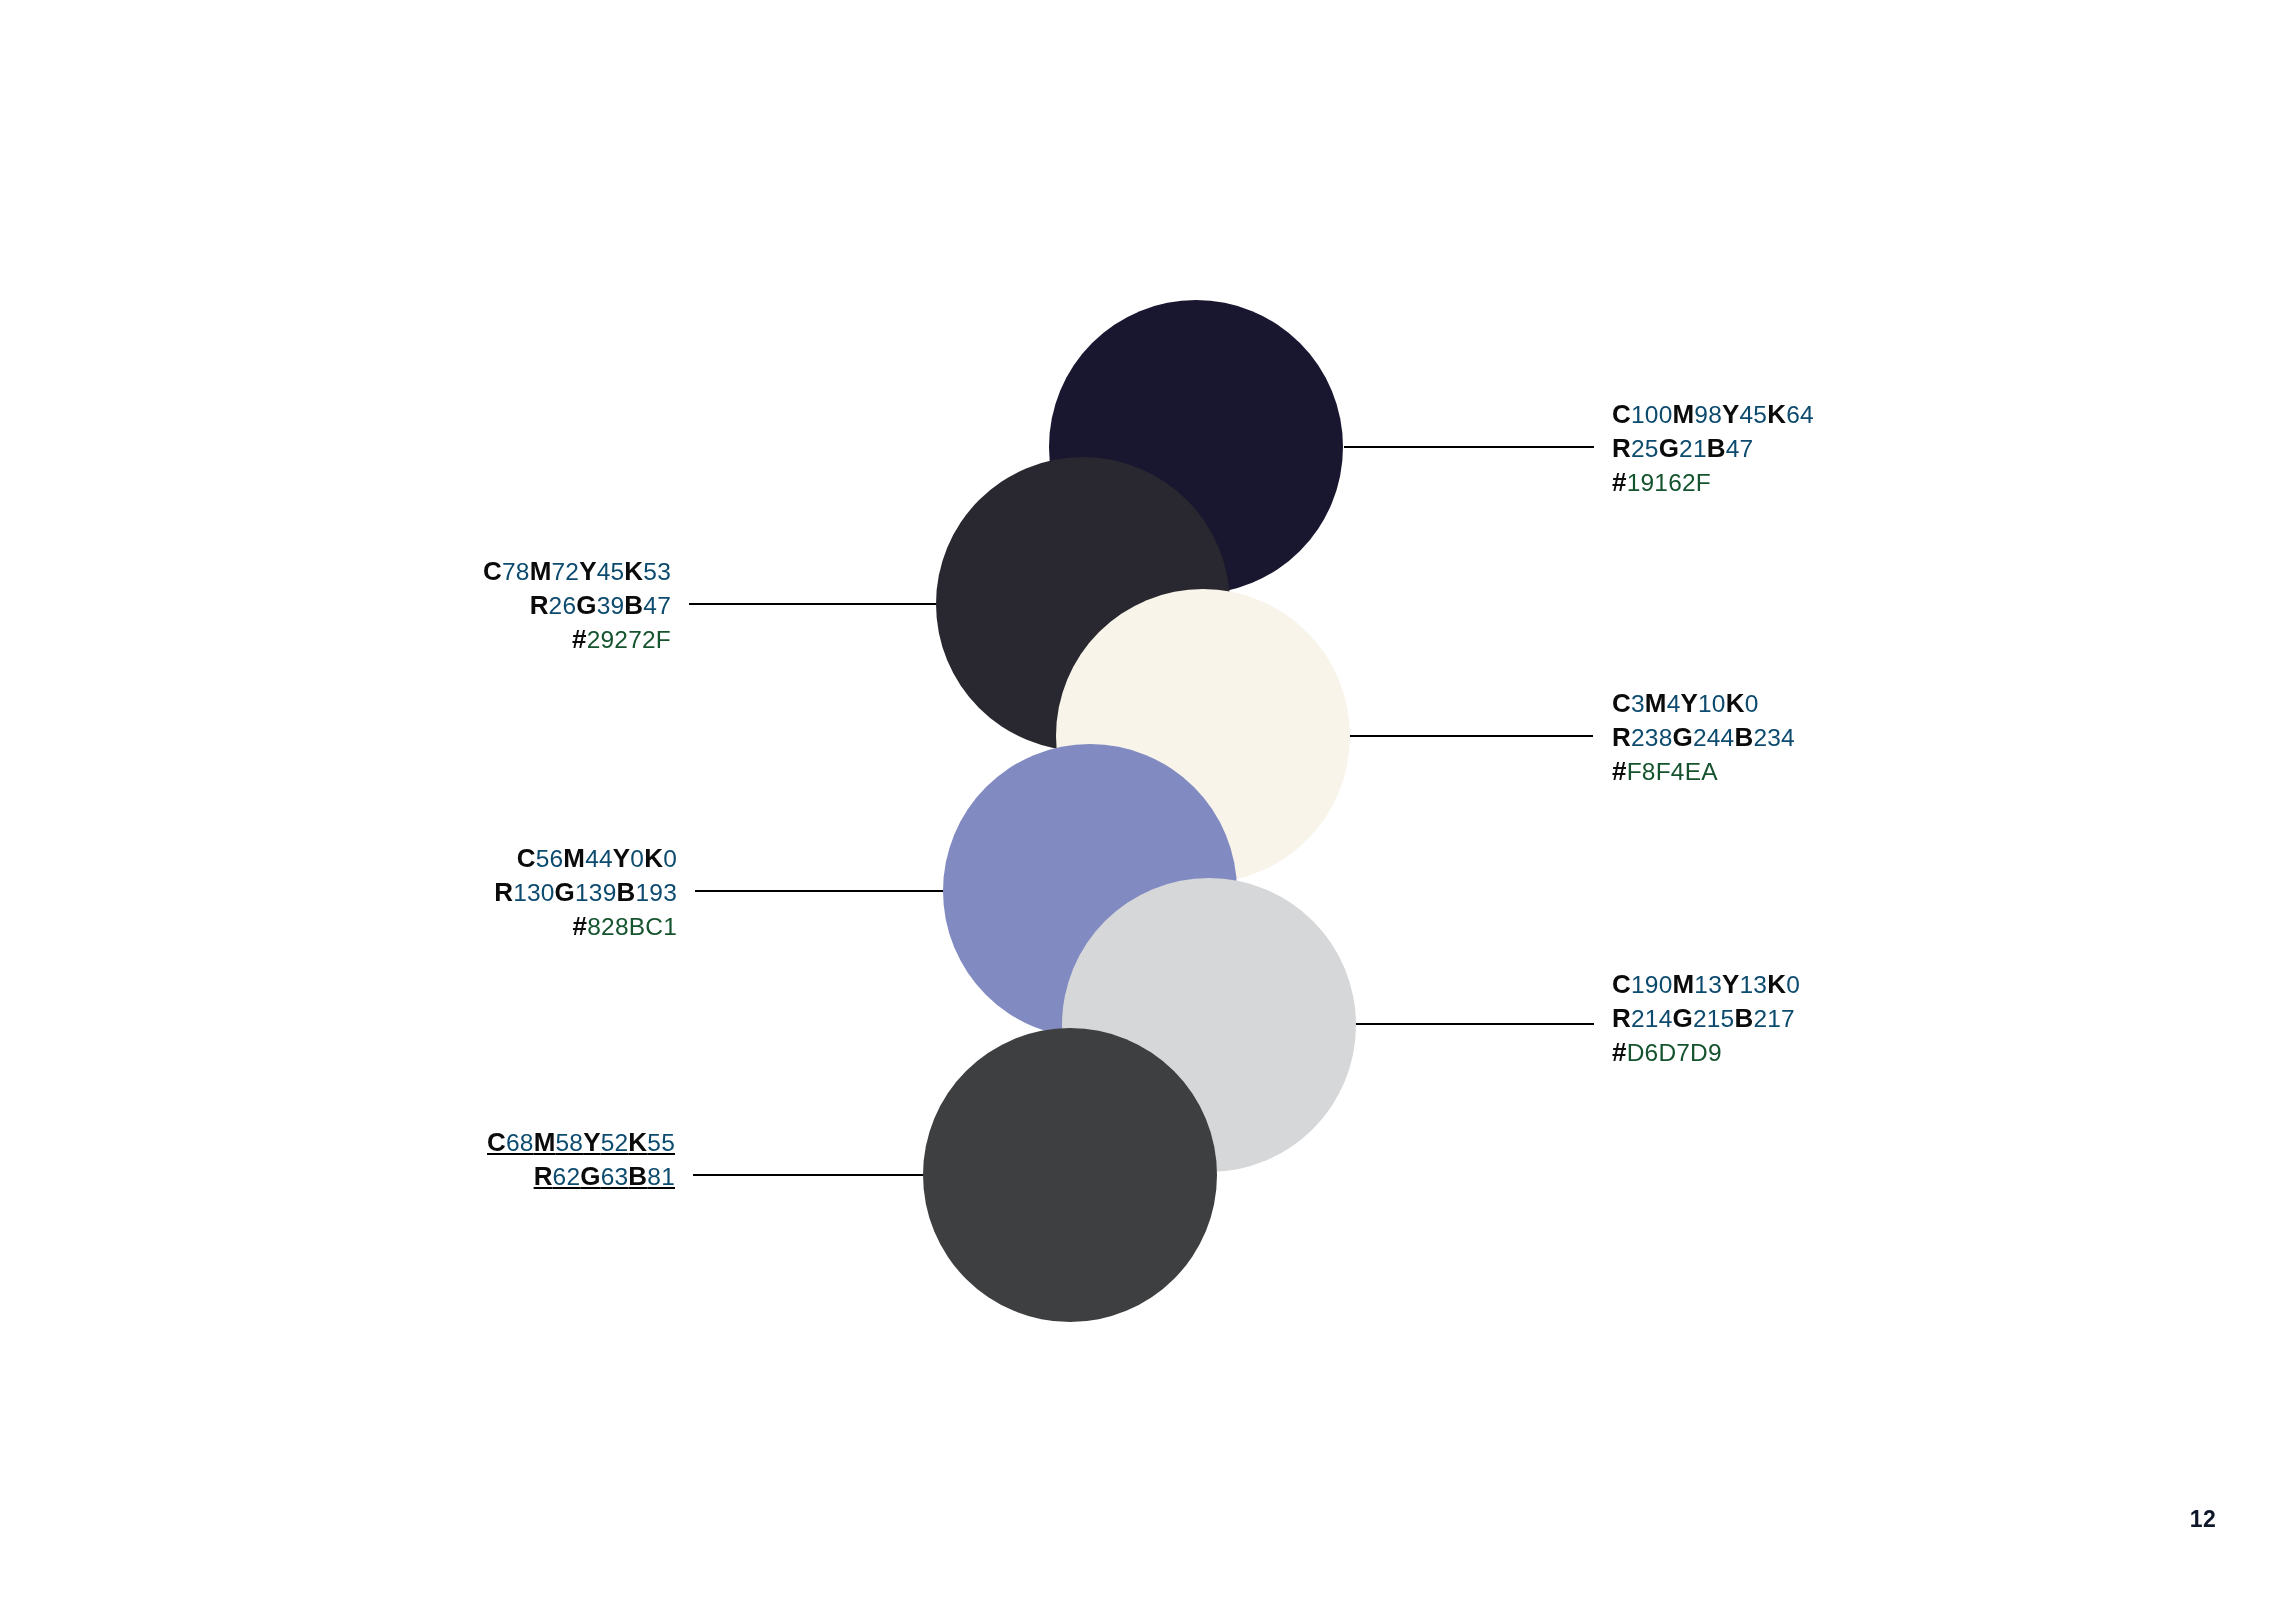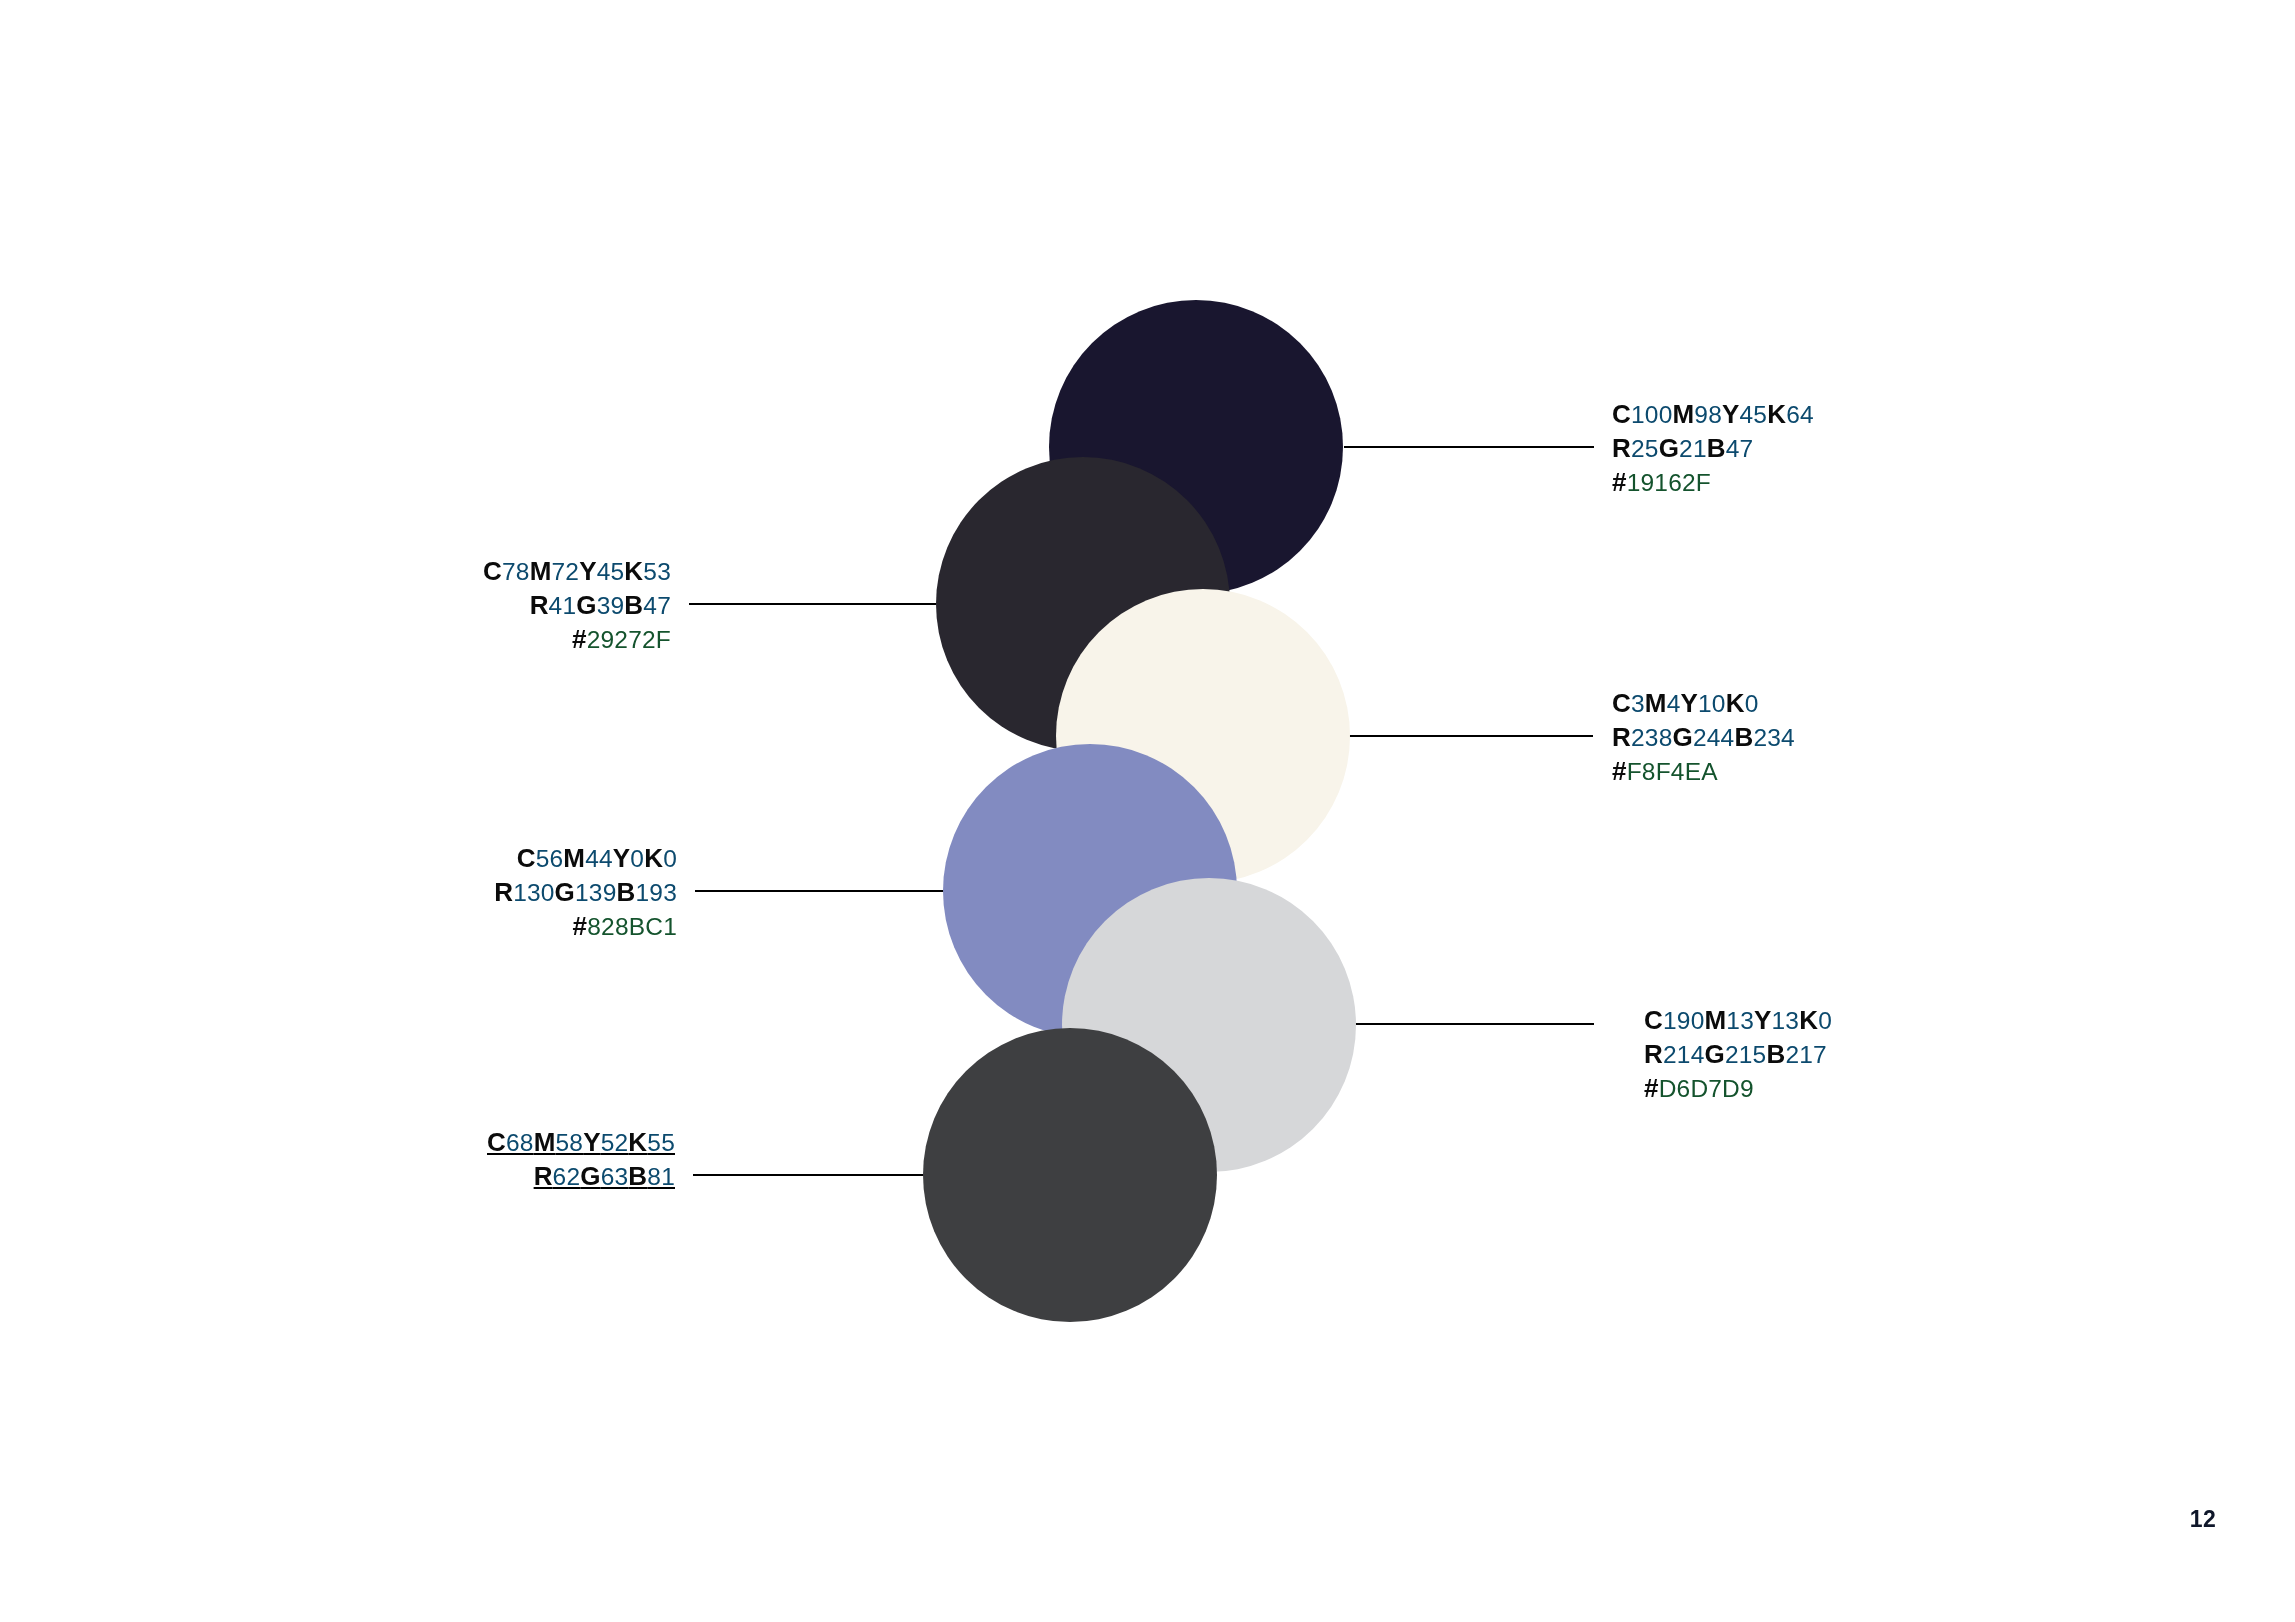--- a/index.html
+++ b/index.html
@@ -92,34 +92,34 @@
     </div>
 
   <div id="labels">
       <div class="swatch-label align-left" style="top: 398px; left: 1612px;">
         <span class="label-line"><span class="k">C</span><span class="v">100</span><span class="k">M</span><span class="v">98</span><span class="k">Y</span><span class="v">45</span><span class="k">K</span><span class="v">64</span></span>
         <span class="label-line"><span class="k">R</span><span class="v">25</span><span class="k">G</span><span class="v">21</span><span class="k">B</span><span class="v">47</span></span>
         <span class="label-line"><span class="k">#</span><span class="vh">19162F</span></span>
       </div>
       <div class="swatch-label align-right" style="top: 555px; left: 0px; width: 671px;">
         <span class="label-line"><span class="k">C</span><span class="v">78</span><span class="k">M</span><span class="v">72</span><span class="k">Y</span><span class="v">45</span><span class="k">K</span><span class="v">53</span></span>
-        <span class="label-line"><span class="k">R</span><span class="v">41</span><span class="k">G</span><span class="v">39</span><span class="k">B</span><span class="v">47</span></span>
+        <span class="label-line"><span class="k">R</span><span class="v">26</span><span class="k">G</span><span class="v">39</span><span class="k">B</span><span class="v">47</span></span>
         <span class="label-line"><span class="k">#</span><span class="vh">29272F</span></span>
       </div>
       <div class="swatch-label align-left" style="top: 687px; left: 1612px;">
         <span class="label-line"><span class="k">C</span><span class="v">3</span><span class="k">M</span><span class="v">4</span><span class="k">Y</span><span class="v">10</span><span class="k">K</span><span class="v">0</span></span>
         <span class="label-line"><span class="k">R</span><span class="v">238</span><span class="k">G</span><span class="v">244</span><span class="k">B</span><span class="v">234</span></span>
         <span class="label-line"><span class="k">#</span><span class="vh">F8F4EA</span></span>
       </div>
       <div class="swatch-label align-right" style="top: 842px; left: 0px; width: 677px;">
         <span class="label-line"><span class="k">C</span><span class="v">56</span><span class="k">M</span><span class="v">44</span><span class="k">Y</span><span class="v">0</span><span class="k">K</span><span class="v">0</span></span>
         <span class="label-line"><span class="k">R</span><span class="v">130</span><span class="k">G</span><span class="v">139</span><span class="k">B</span><span class="v">193</span></span>
         <span class="label-line"><span class="k">#</span><span class="vh">828BC1</span></span>
       </div>
-      <div class="swatch-label align-left" style="top: 1004px; left: 1612px; margin-left: 32px;">
+      <div class="swatch-label align-left" style="top: 968px; left: 1612px;">
         <span class="label-line"><span class="k">C</span><span class="v">190</span><span class="k">M</span><span class="v">13</span><span class="k">Y</span><span class="v">13</span><span class="k">K</span><span class="v">0</span></span>
         <span class="label-line"><span class="k">R</span><span class="v">214</span><span class="k">G</span><span class="v">215</span><span class="k">B</span><span class="v">217</span></span>
         <span class="label-line"><span class="k">#</span><span class="vh">D6D7D9</span></span>
       </div>
       <div class="swatch-label align-right" style="top: 1126px; left: 0px; width: 675px; text-decoration: underline;">
         <span class="label-line"><span class="k">C</span><span class="v">68</span><span class="k">M</span><span class="v">58</span><span class="k">Y</span><span class="v">52</span><span class="k">K</span><span class="v">55</span></span>
         <span class="label-line"><span class="k">R</span><span class="v">62</span><span class="k">G</span><span class="v">63</span><span class="k">B</span><span class="v">81</span></span>
       </div>
     </div>
 

